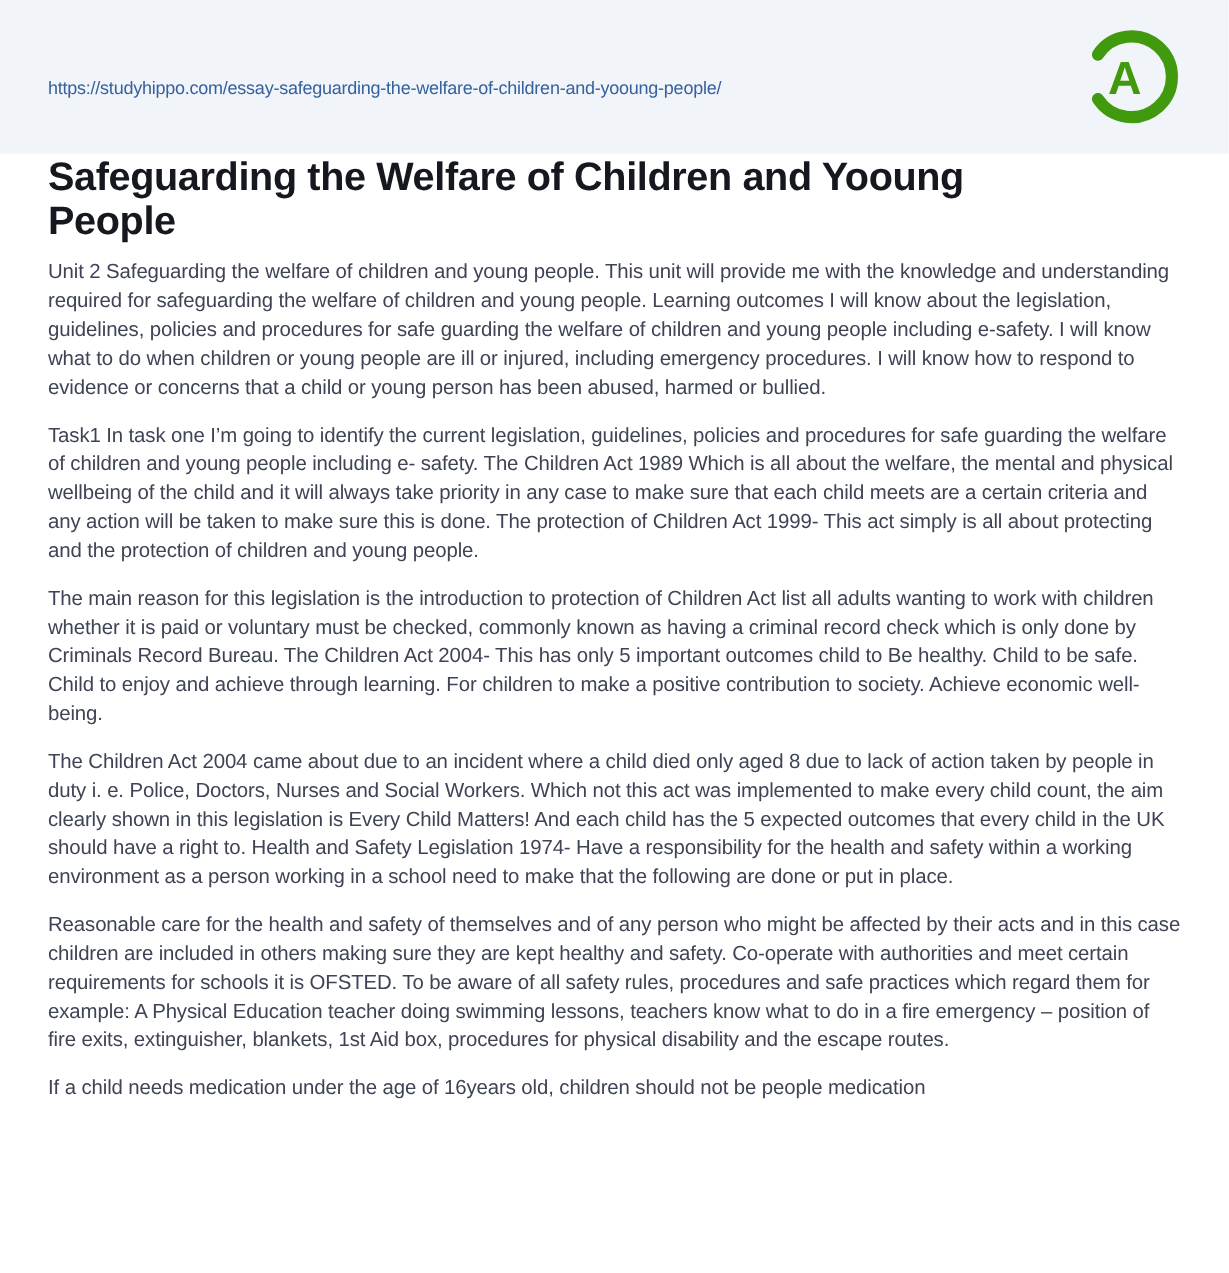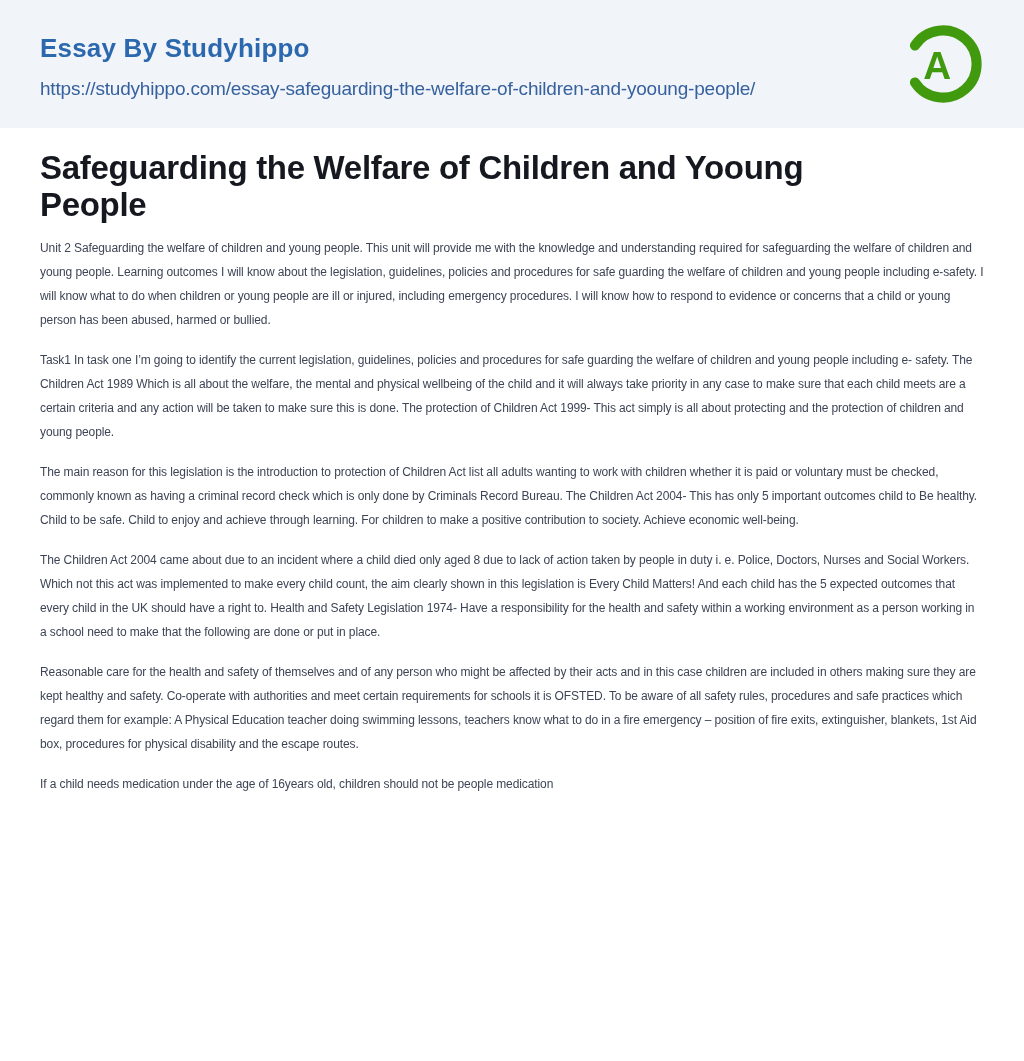--- a/index.html
+++ b/index.html
@@ -20,59 +20,57 @@
   }
   .header-text { padding-top: 4px; }
   .site-title {
     color: #2b68ae;
     font-size: 26px;
     font-weight: bold;
     letter-spacing: 0.2px;
   }
   .page-url {
     color: #36619e;
-    font-size: 19px;
+    font-size: 15px;
     margin-top: 14px;
     letter-spacing: -0.2px;
   }
   .logo-wrap {
     width: 84px;
     height: 92px;
     position: relative;
     flex-shrink: 0;
   }
   .logo-wrap svg { width: 100%; height: 100%; display: block; }
   .content {
     padding: 0 40px;
   }
   .article-title {
-    margin-top: 21px;
     max-width: 850px;
     font-size: 33px;
     line-height: 37px;
     font-weight: 800;
     color: #15181f;
     letter-spacing: -0.3px;
   }
   .article-body { margin-top: 13px; }
   .para {
     max-width: 948px;
-    font-size: 12px;
+    font-size: 17px;
     line-height: 24px;
     color: #3e4455;
     letter-spacing: -0.1px;
     margin-bottom: 16px;
   }
 </style>
 </head>
 <body>
 
 <header class="page-header">
   <div class="header-text">
-    <div class="site-title">Essay By Studyhippo</div>
     <div class="page-url">https://studyhippo.com/essay-safeguarding-the-welfare-of-children-and-yooung-people/</div>
   </div>
   <div class="logo-wrap">
     <svg viewBox="0 0 100 100">
       <path d="M 15.4 28 A 40 40 0 1 1 15.4 72" fill="none" stroke="#419a0e" stroke-width="12" stroke-linecap="round"></path>
       <text x="42" y="52" text-anchor="middle" dominant-baseline="central" font-family="Liberation Sans, sans-serif" font-size="46" font-weight="bold" fill="#419a0e">A</text>
     </svg>
   </div>
 </header>
 

